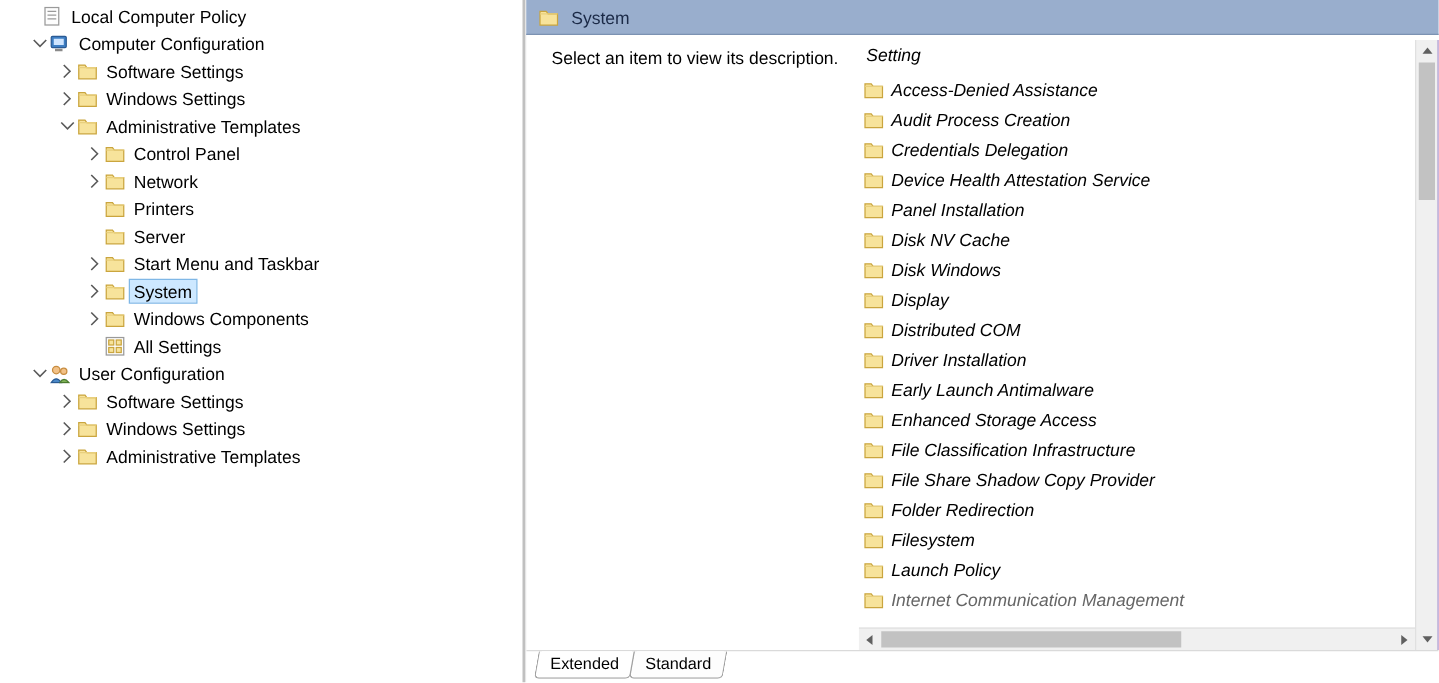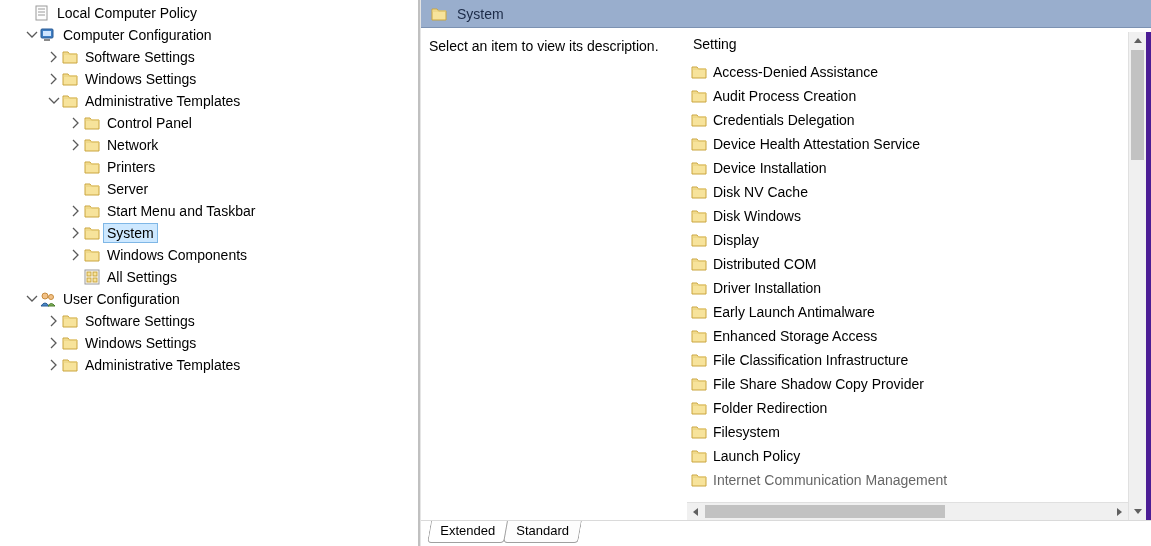--- a/index.html
+++ b/index.html
@@ -78,26 +78,28 @@
       flex: 1;
       display: flex;
       overflow: hidden;
       padding-top: 4px;
     }
     .desc-pane {
       width: 266px;
       padding: 6px 4px 6px 8px;
       font-size: 14px;
       color: #000;
+      text-align: center;
     }
     .list-pane {
       flex: 1;
       position: relative;
       display: flex;
-      border-right: 5px solid #4c1d95;
+      border-right: 1px solid #4c1d95;
+      font-style: italic;
     }
     .list-scroll {
       flex: 1;
       overflow: hidden;
       position: relative;
     }
     .col-header {
       height: 24px;
       padding: 4px 6px 2px;
       font-size: 14px;
@@ -505,21 +507,21 @@
                 <div class="list-item-row">
                   <span class="list-icon"><svg width="16" height="16">
                       <use href="#svg-folder"></use>
                     </svg></span>
                   <span class="label">Device Health Attestation Service</span>
                 </div>
                 <div class="list-item-row">
                   <span class="list-icon"><svg width="16" height="16">
                       <use href="#svg-folder"></use>
                     </svg></span>
-                  <span class="label">Device Installation</span>
+                  <span class="label">Panel Installation</span>
                 </div>
                 <div class="list-item-row">
                   <span class="list-icon"><svg width="16" height="16">
                       <use href="#svg-folder"></use>
                     </svg></span>
                   <span class="label">Disk NV Cache</span>
                 </div>
                 <div class="list-item-row">
                   <span class="list-icon"><svg width="16" height="16">
                       <use href="#svg-folder"></use>

